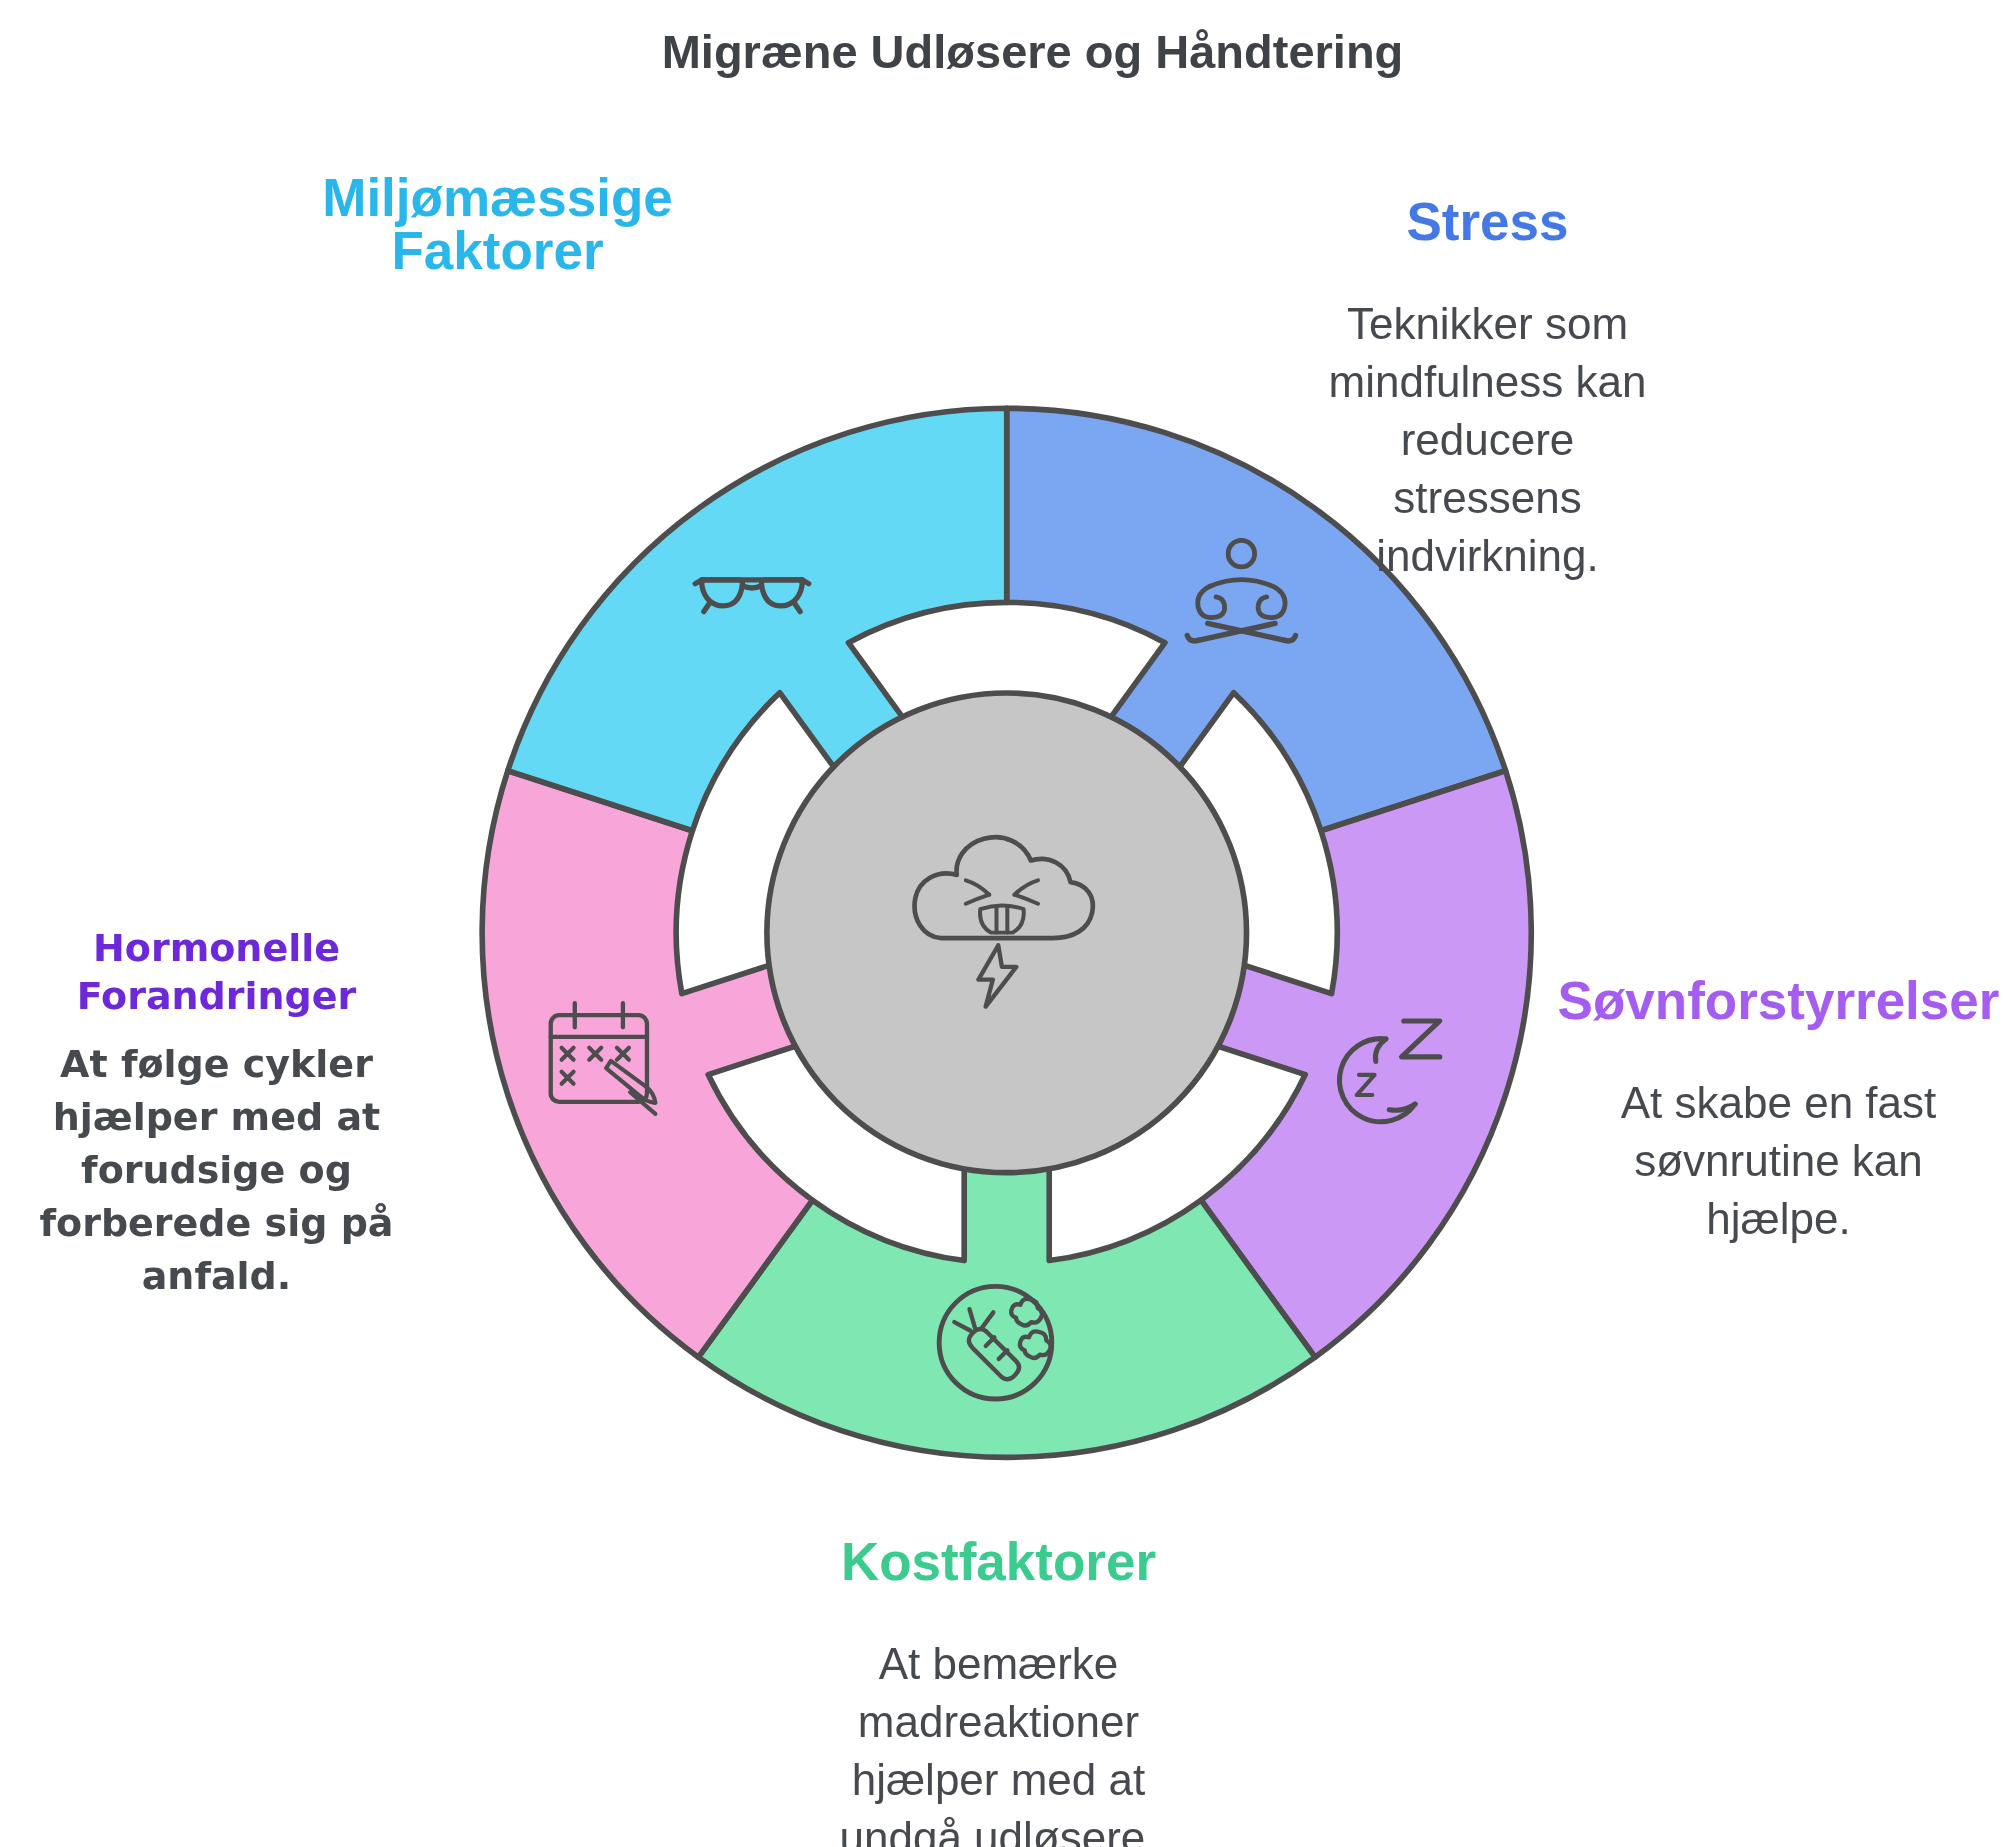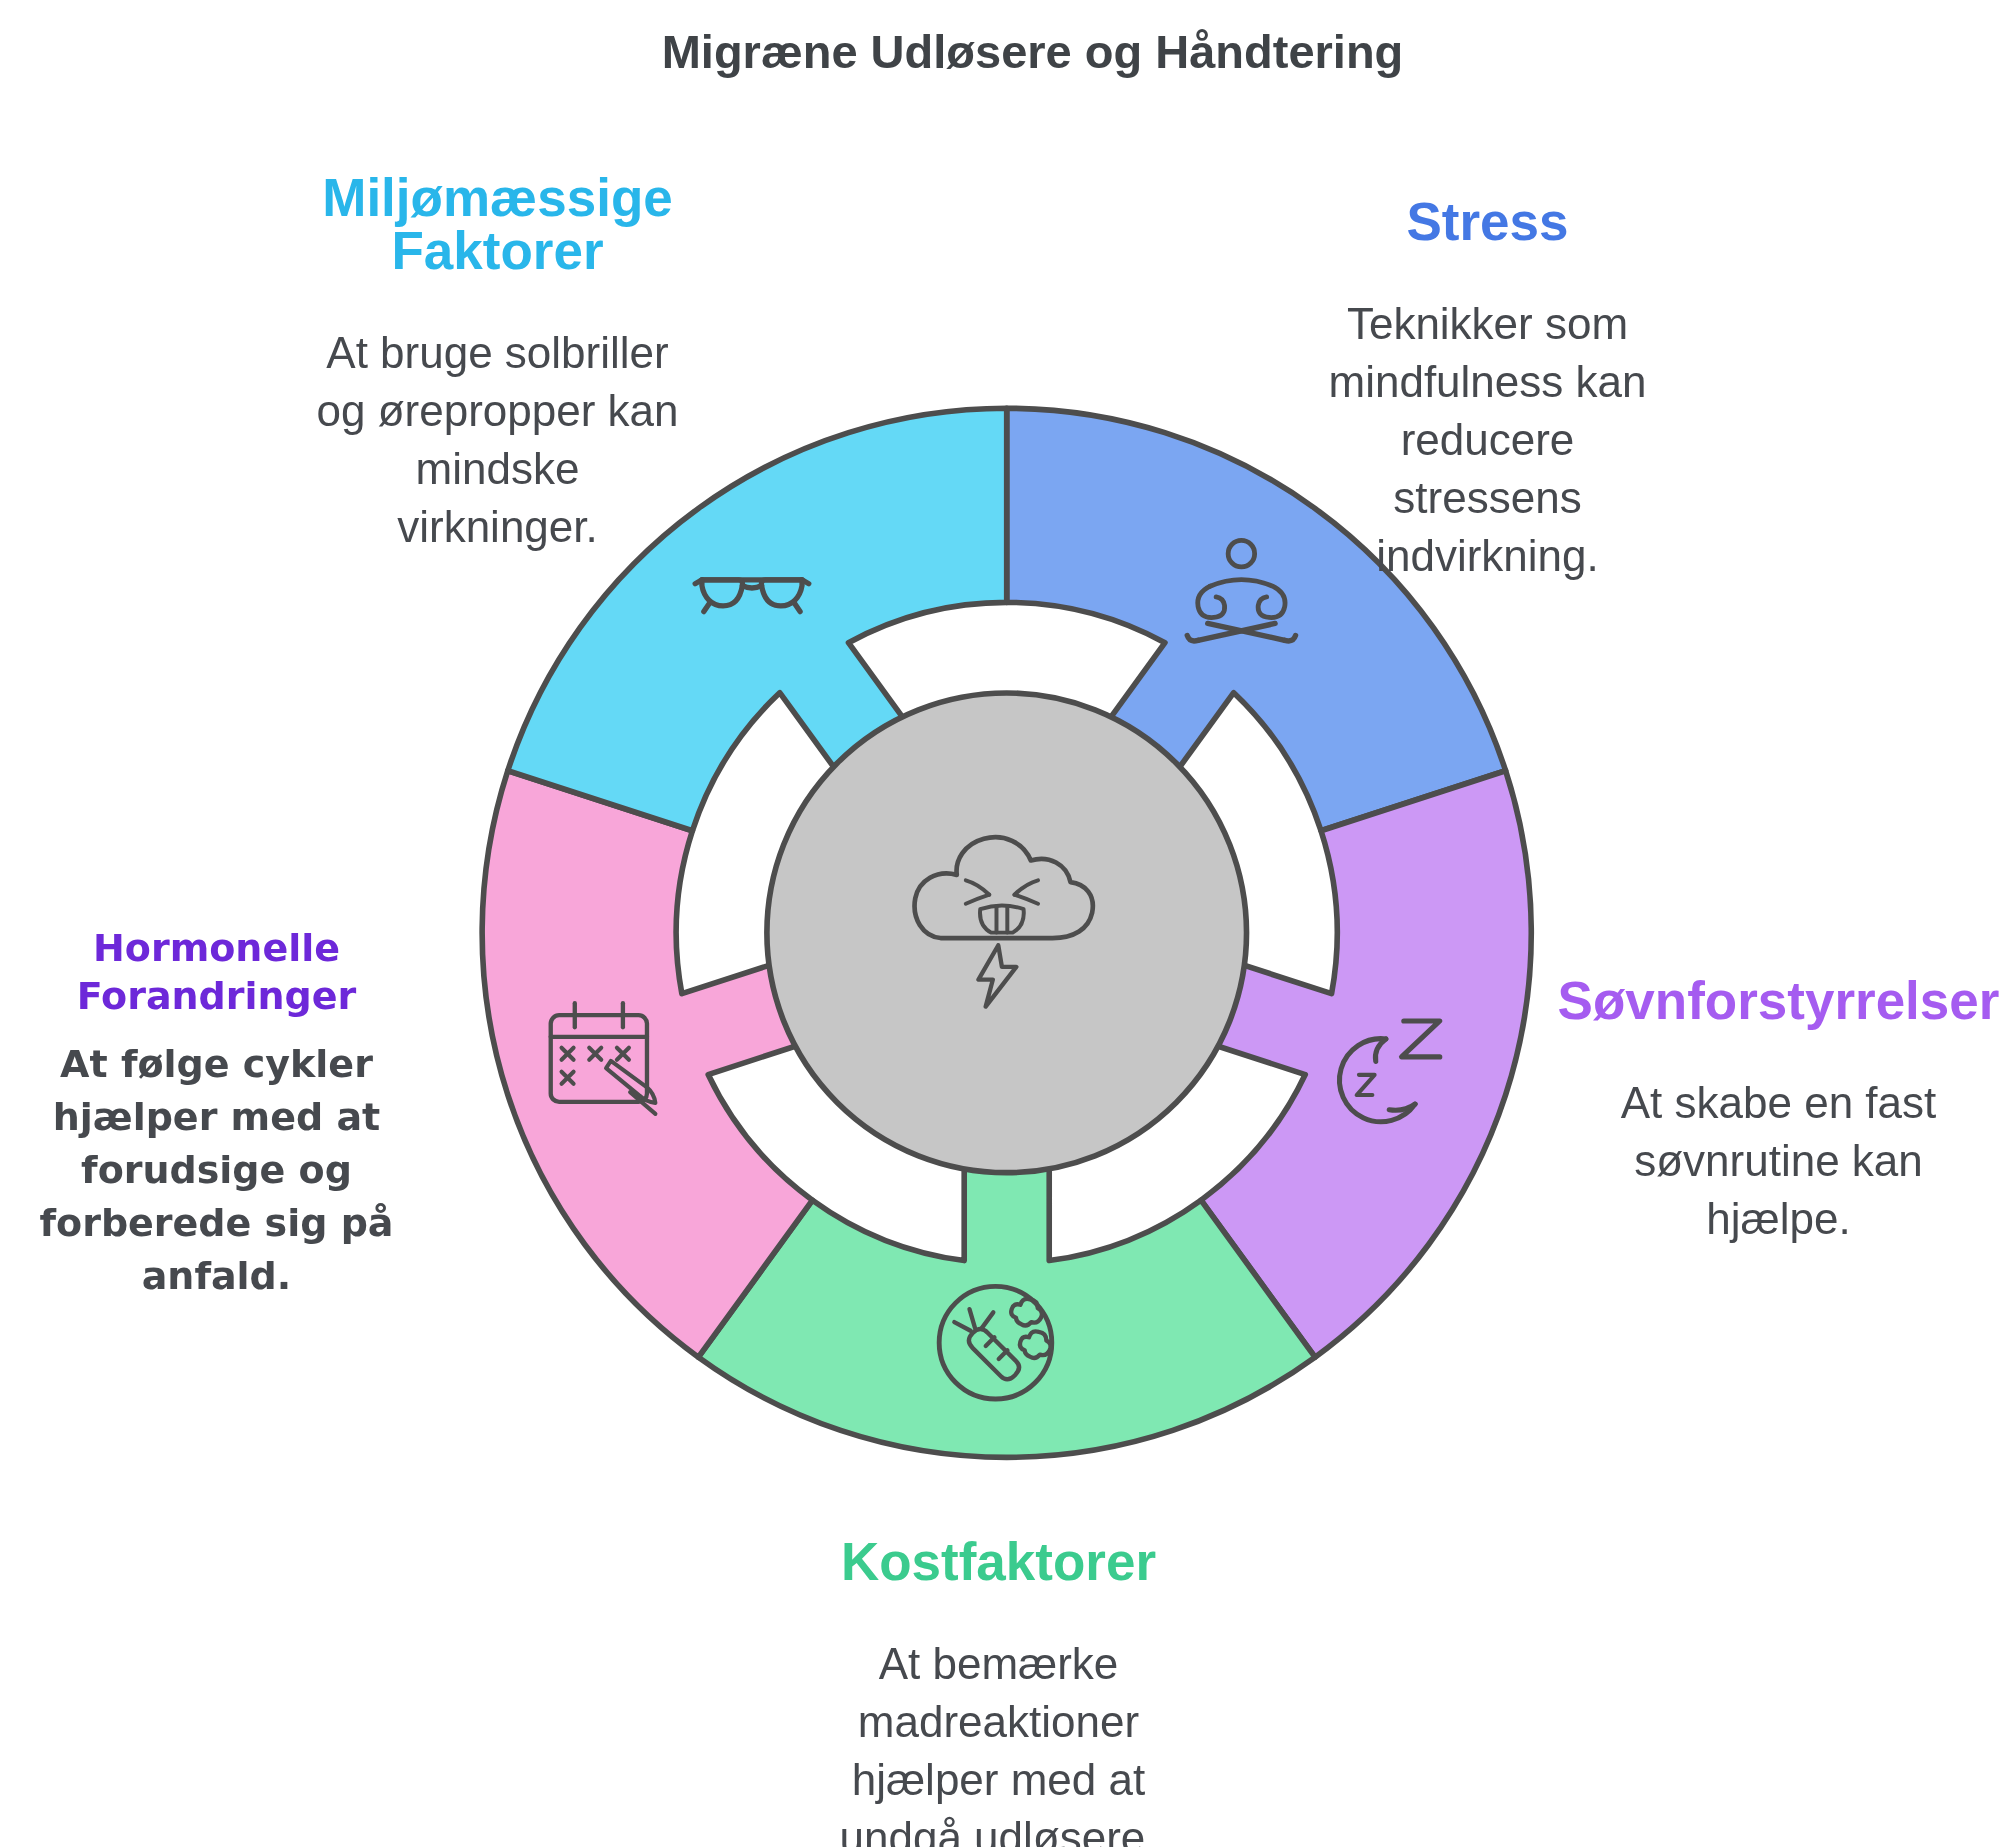--- a/index.html
+++ b/index.html
@@ -131,20 +131,16 @@
     <div class="sec-b" style="color: rgb(70, 73, 78);">At følge cykler
 hjælper med at
 forudsige og
 forberede sig på
 anfald.</div>
   </div>
 
   <div class="sec" id="sec-miljomaessige">
     <div class="sec-h" style="color: rgb(41, 182, 234);">Miljømæssige
 Faktorer</div>
-    <div class="sec-b" style="color: rgb(70, 73, 78);">At bruge solbriller
-og ørepropper kan
-mindske
-virkninger.</div>
   </div>
 
 </div>
 
 
 </body></html>

